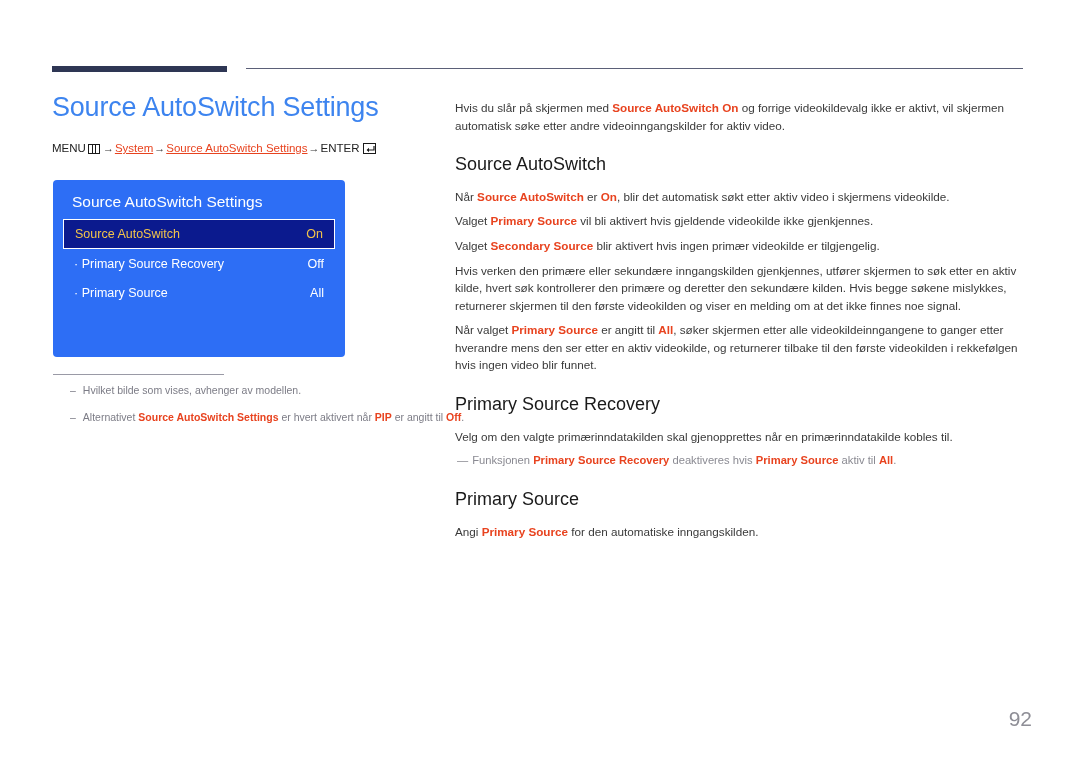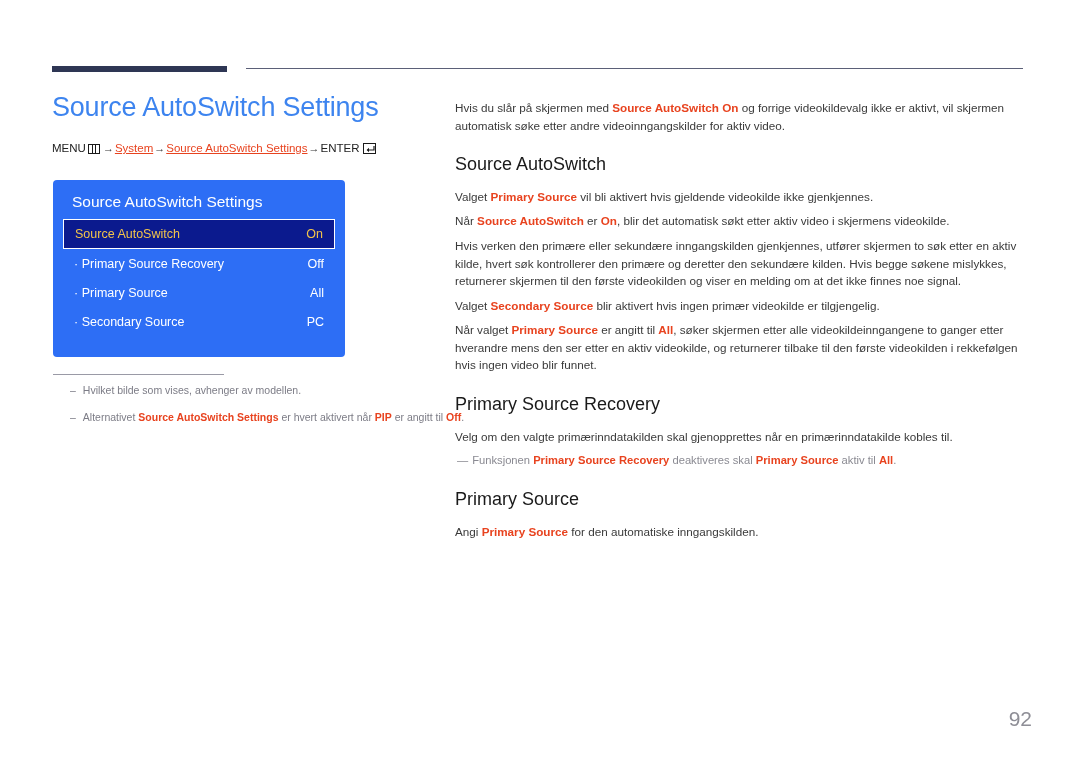--- a/index.html
+++ b/index.html
@@ -235,48 +235,44 @@
         <span class="osd-value">On</span>
       </div>
       <div class="osd-row">
         <span>· Primary Source Recovery</span>
         <span class="osd-value">Off</span>
       </div>
       <div class="osd-row">
         <span>· Primary Source</span>
         <span class="osd-value">All</span>
       </div>
-      <div class="osd-row">
-        <span>· Secondary Source</span>
-        <span class="osd-value">PC</span>
-      </div>
     </div>
 </div>
 
 <div class="foot-rule"></div>
 <div class="footnotes">
     <div class="footnote"><span class="dash">–</span><span>Hvilket bilde som vises, avhenger av modellen.</span></div>
     <div class="footnote"><span class="dash">–</span><span>Alternativet </span><span class="hl">Source AutoSwitch Settings</span><span> er hvert aktivert når </span><span class="hl">PIP</span><span> er angitt til </span><span class="hl">Off</span><span>.</span></div>
   </div>
 
 <div class="right-col">
   <p class="r-para gap-small"><span>Hvis du slår på skjermen med </span><span class="hlr">Source AutoSwitch On</span><span> og forrige videokildevalg ikke er aktivt, vil skjermen automatisk søke etter andre videoinngangskilder for aktiv video.</span></p>
   <div>
       <div>
         <h2 class="r-heading">Source AutoSwitch</h2>
+        <p class="r-para"><span>Når </span><span class="hlr">Source AutoSwitch</span><span> er </span><span class="hlr">On</span><span>, blir det automatisk søkt etter aktiv video i skjermens videokilde.</span></p>
         <p class="r-para"><span>Valget </span><span class="hlr">Primary Source</span><span> vil bli aktivert hvis gjeldende videokilde ikke gjenkjennes.</span></p>
-        <p class="r-para"><span>Når </span><span class="hlr">Source AutoSwitch</span><span> er </span><span class="hlr">On</span><span>, blir det automatisk søkt etter aktiv video i skjermens videokilde.</span></p>
+        <p class="r-para"><span>Valget </span><span class="hlr">Secondary Source</span><span> blir aktivert hvis ingen primær videokilde er tilgjengelig.</span></p>
         <p class="r-para"><span>Hvis verken den primære eller sekundære inngangskilden gjenkjennes, utfører skjermen to søk etter en aktiv kilde, hvert søk kontrollerer den primære og deretter den sekundære kilden. Hvis begge søkene mislykkes, returnerer skjermen til den første videokilden og viser en melding om at det ikke finnes noe signal.</span></p>
-        <p class="r-para"><span>Valget </span><span class="hlr">Secondary Source</span><span> blir aktivert hvis ingen primær videokilde er tilgjengelig.</span></p>
         <p class="r-para"><span>Når valget </span><span class="hlr">Primary Source</span><span> er angitt til </span><span class="hlr">All</span><span>, søker skjermen etter alle videokildeinngangene to ganger etter hverandre mens den ser etter en aktiv videokilde, og returnerer tilbake til den første videokilden i rekkefølgen hvis ingen video blir funnet.</span></p>
       </div>
       <div>
         <h2 class="r-heading">Primary Source Recovery</h2>
         <p class="r-para"><span>Velg om den valgte primærinndatakilden skal gjenopprettes når en primærinndatakilde kobles til.</span></p>
-        <p class="r-note"><span class="emdash">—</span><span>Funksjonen </span><span class="hl">Primary Source Recovery</span><span> deaktiveres skal </span><span class="hl">Primary Source</span><span> aktiv til </span><span class="hl">All</span><span>.</span></p>
+        <p class="r-note"><span class="emdash">—</span><span>Funksjonen </span><span class="hl">Primary Source Recovery</span><span> deaktiveres hvis </span><span class="hl">Primary Source</span><span> aktiv til </span><span class="hl">All</span><span>.</span></p>
       </div>
       <div>
         <h2 class="r-heading">Primary Source</h2>
         <p class="r-para"><span>Angi </span><span class="hlr">Primary Source</span><span> for den automatiske inngangskilden.</span></p>
       </div>
     </div>
 </div>
 
 <div class="page-number">92</div>
 

